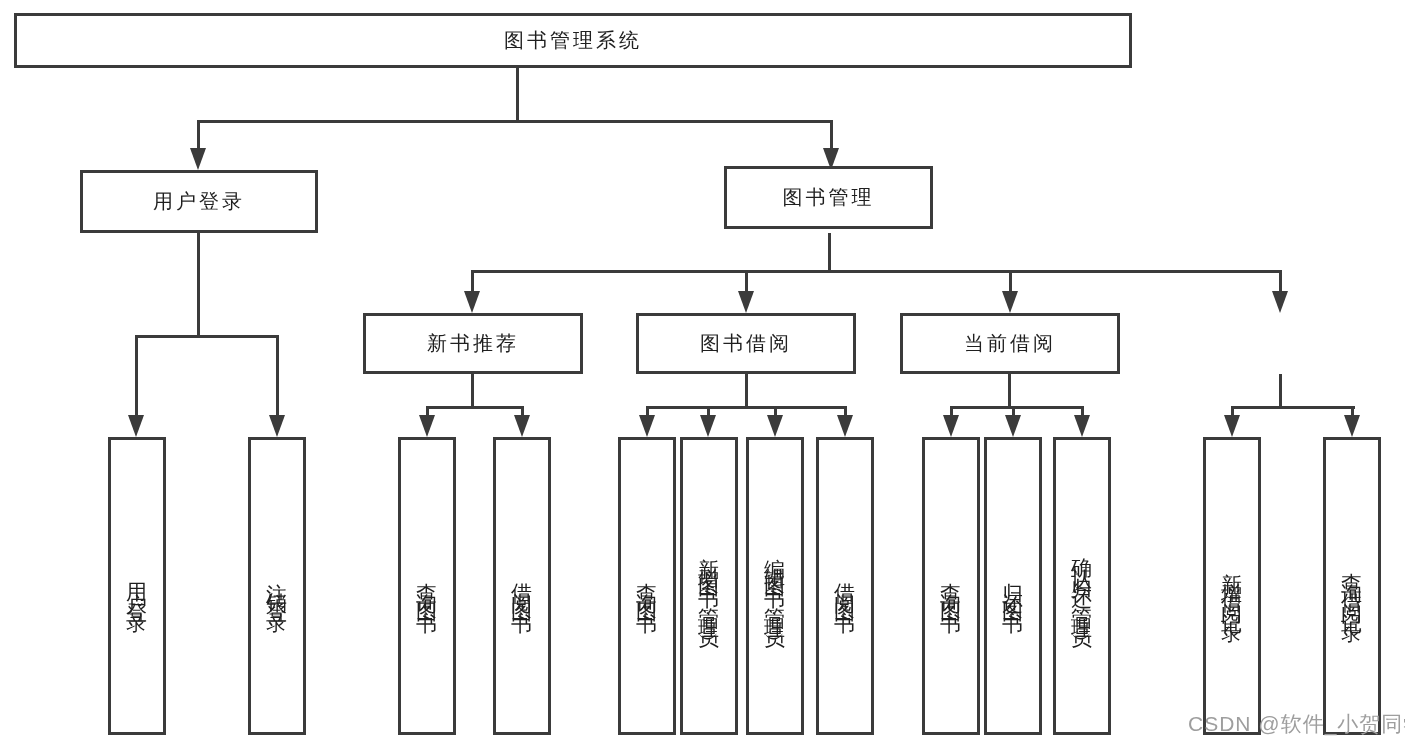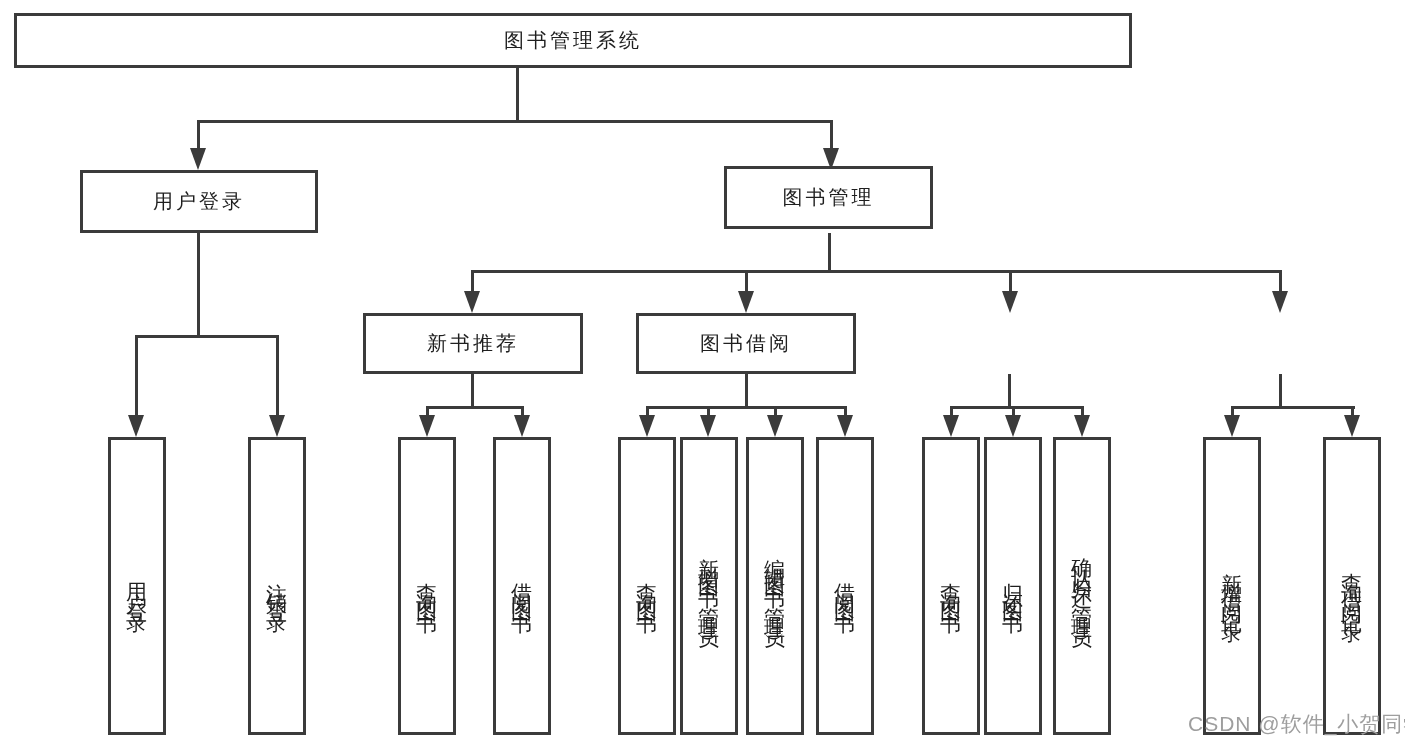--- a/index.html
+++ b/index.html
@@ -56,20 +56,23 @@
   <div class="vl" style="left:1009px;top:270px;height:23px;"></div>
   <div class="arrow" style="left:1002px;top:291px;"></div>
   <div class="vl" style="left:1279px;top:270px;height:23px;"></div>
   <div class="arrow" style="left:1272px;top:291px;"></div>
 
   <div class="box hlabel" style="left:363px;top:313px;width:220px;height:61px;">
     <span>新书推荐</span>
   </div>
   <div class="box hlabel" style="left:636px;top:313px;width:220px;height:61px;">
     <span>图书借阅</span>
+  </div>
+  <div class="box hlabel" style="left:900px;top:313px;width:220px;height:61px;">
+    <span>当前借阅</span>
   </div>
 
   <div class="vl" style="left:471px;top:374px;height:32px;"></div>
   <div class="hl" style="left:426px;top:406px;width:98px;"></div>
   <div class="vl" style="left:426px;top:406px;height:11px;"></div>
   <div class="arrow" style="left:419px;top:415px;"></div>
   <div class="vl" style="left:521px;top:406px;height:11px;"></div>
   <div class="arrow" style="left:514px;top:415px;"></div>
 
   <div class="vl" style="left:745px;top:374px;height:32px;"></div>

